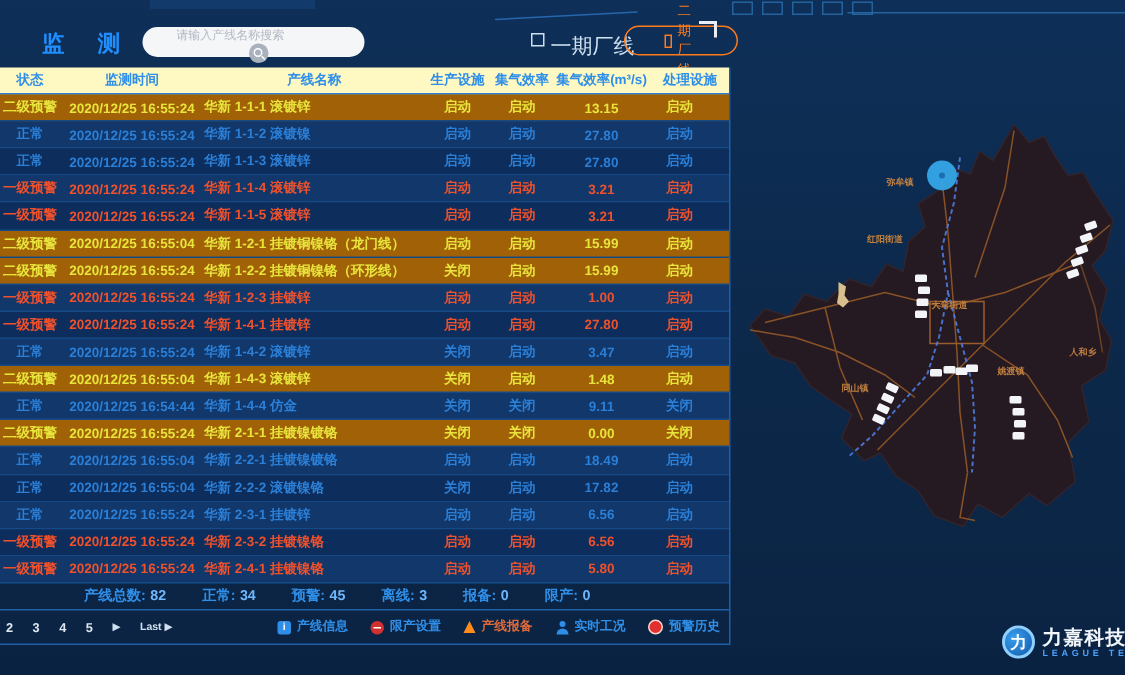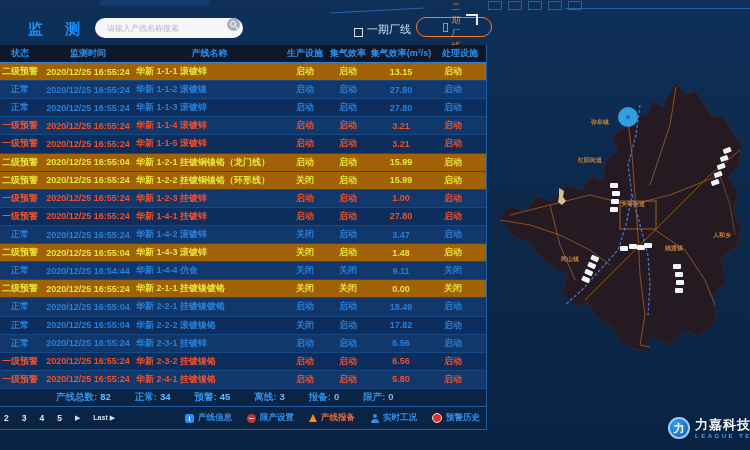--- a/index.html
+++ b/index.html
@@ -11,35 +11,35 @@
   }
   
   .deco-band{position:absolute;left:100px;top:0;width:110px;height:6px;background:#123a6b;}
   .deco-line-a{position:absolute;left:330px;top:10px;width:95px;height:1px;background:#2f7fd0;opacity:.7;transform:rotate(-3deg);}
   .deco-rects{position:absolute;left:488px;top:1px;display:flex;gap:6px;}
   .deco-rects span{width:12px;height:7px;border:1px solid #2a6fb0;opacity:.8;}
   .deco-line-b{position:absolute;left:565px;top:8px;width:185px;height:1px;background:#2a6fb0;opacity:.8;}
   
   .hdr{position:absolute;left:0;top:14px;width:487px;height:30px;}
   .title{position:absolute;left:28px;top:6px;font-size:15px;font-weight:700;color:#1f8fff;letter-spacing:9px;}
-  .search{position:absolute;left:95px;top:4px;width:148px;height:20px;background:#f4f6f8;border-radius:10px;display:flex;padding:0 3px 0 10px;box-sizing:border-box;}
+  .search{position:absolute;left:95px;top:4px;width:148px;height:20px;background:#f4f6f8;border-radius:10px;display:flex;align-items:center;padding:0 3px 0 10px;box-sizing:border-box;flex-direction:column;}
   .search input{flex:1;border:none;outline:none;background:transparent;font-size:8px;color:#555;min-width:0;font-family:"Liberation Sans",sans-serif;}
   .search input::placeholder{color:#b3b9c2;}
   .search-btn{width:13px;height:13px;border-radius:50%;background:#a9b2bc;position:relative;flex:0 0 13px;cursor:pointer;}
   .search-btn::before{content:"";position:absolute;top:3px;left:3px;width:4px;height:4px;border:1px solid #fff;border-radius:50%;}
   .search-btn::after{content:"";position:absolute;top:9px;left:8px;width:3px;height:1px;background:#fff;transform:rotate(45deg);}
-  .phase1{position:absolute;left:354px;top:8px;display:flex;align-items:flex-end;gap:4px;color:#cfe0f0;font-size:11px;cursor:pointer;}
+  .phase1{position:absolute;left:354px;top:8px;display:flex;align-items:flex-start;gap:4px;color:#cfe0f0;font-size:14px;cursor:pointer;}
   .chk{width:7px;height:7px;border:1px solid #cfe0f0;display:inline-block;background:transparent;}
   .phase2{position:absolute;left:416px;top:3px;height:18px;border:1px solid #ff7a1a;border-radius:10px;background:transparent;display:flex;align-items:center;gap:4px;padding:0 26px;color:#ff7a1a;font-size:9px;cursor:pointer;}
   .phase2 .chk{border-color:#ff7a1a;}
   .corner{position:absolute;left:466px;top:0px;width:10px;height:9px;border-top:2px solid #e9eef4;border-right:2px solid #e9eef4;}
   
   .panel{position:absolute;left:0;top:45px;width:487px;border-right:1px solid #1e5fa8;box-sizing:border-box;}
   .thead{display:grid;grid-template-columns:40px 96px 147px 44px 42px 64px 54px;height:17px;align-items:center;
-    background:#0f172a;border-bottom:1px solid #2f7fd0;color:#2f8fe8;font-size:9px;font-weight:700;}
+    background:#fef9c3;border-bottom:1px solid #2f7fd0;color:#2f8fe8;font-size:9px;font-weight:700;}
   .thead span{text-align:center;white-space:nowrap;}
   .tbody{height:326px;display:flex;flex-direction:column;}
   .tr{flex:1;display:grid;grid-template-columns:40px 96px 147px 44px 42px 64px 54px;align-items:center;
     font-size:9px;font-weight:700;border-bottom:1px solid #164a86;cursor:pointer;white-space:nowrap;}
   .tr span{text-align:center;overflow:hidden;}
   .tr .name{text-align:left;}
   .tr .treat{padding-right:14px;}
   .tr:nth-child(odd){background:#0d2d5c;}
   .tr:nth-child(even){background:#11376b;}
   .tr.warn2{background:#a16207;}

